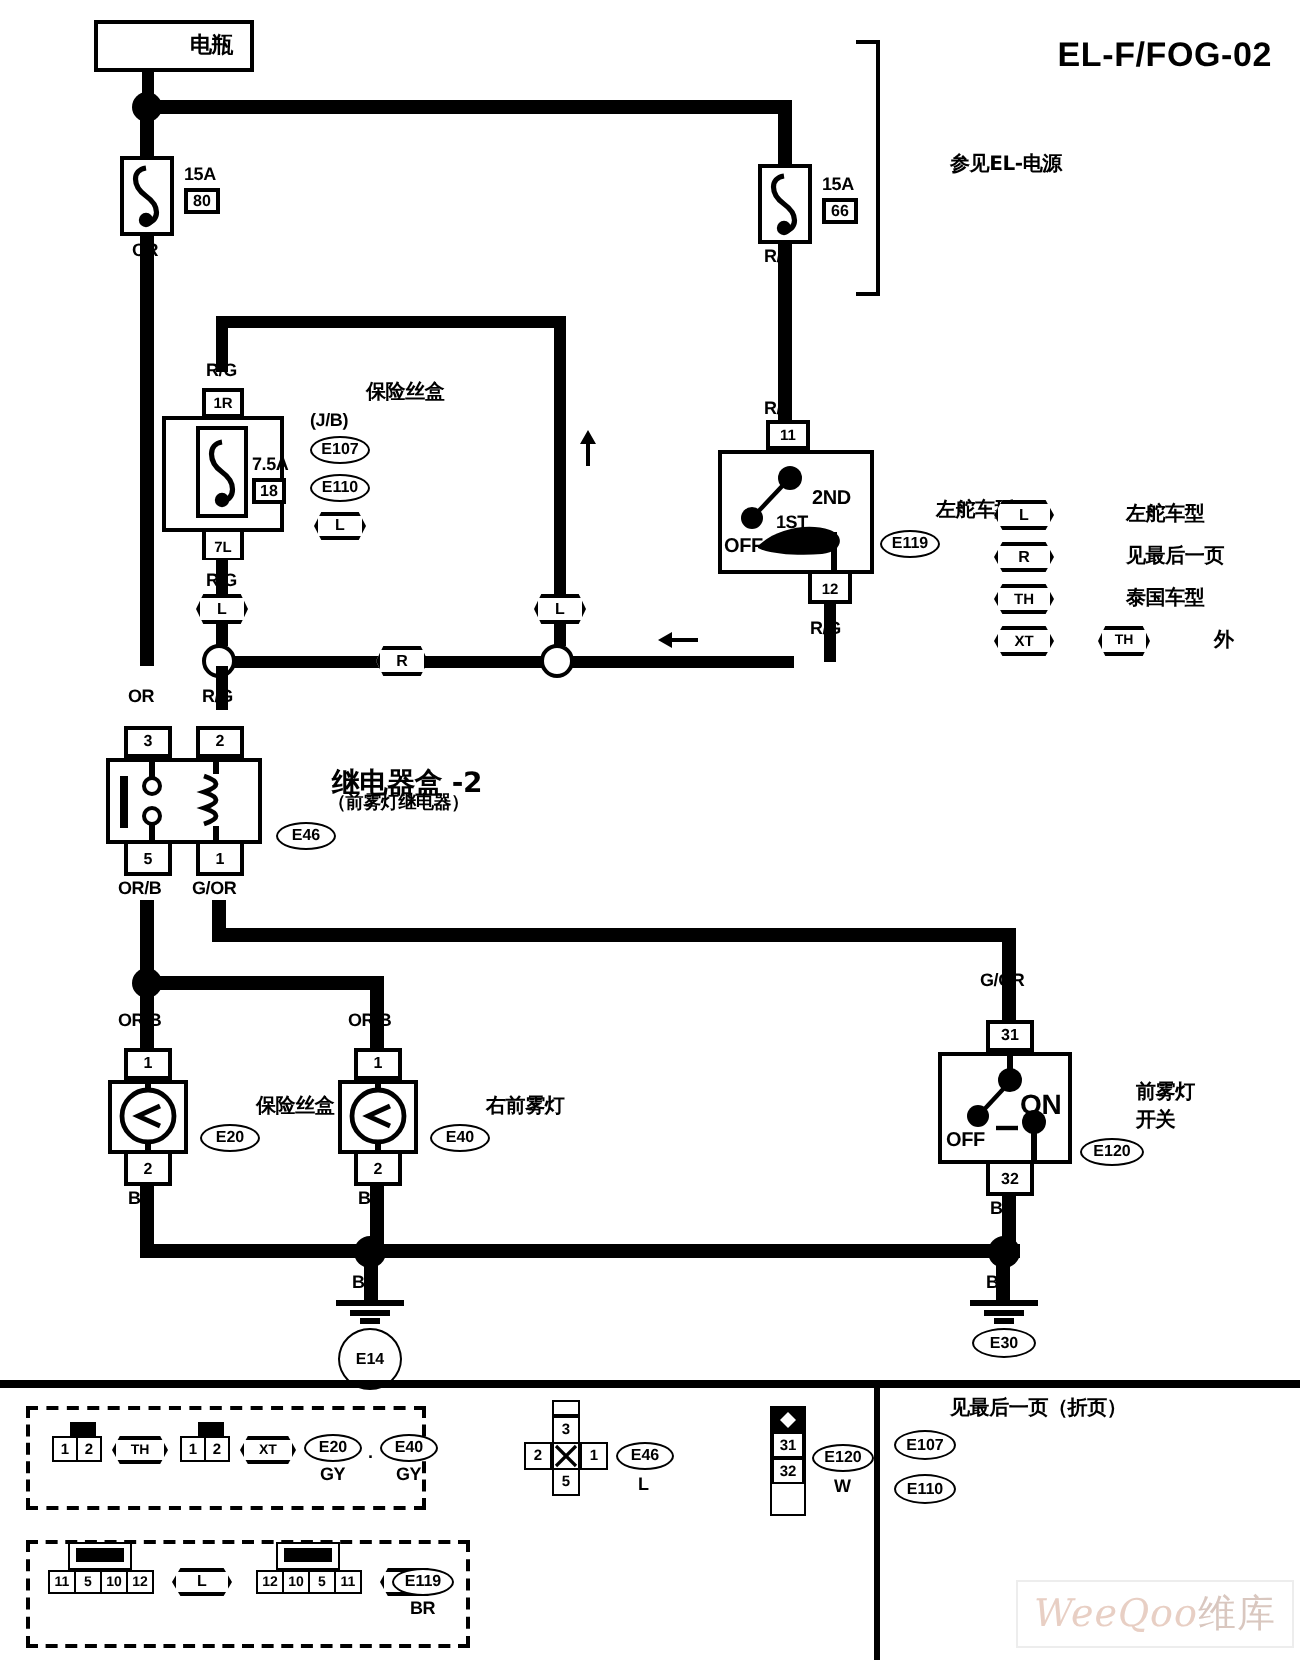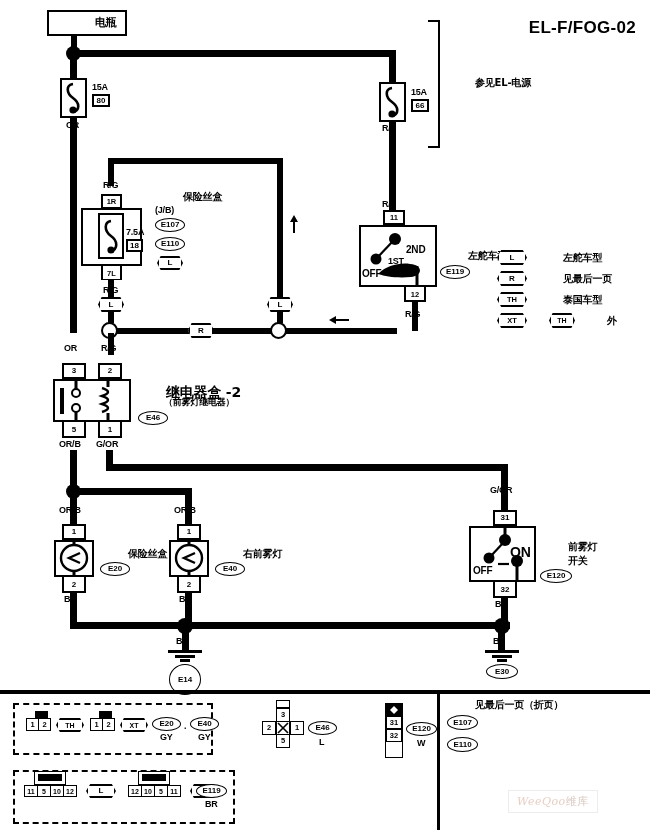--- a/index.html
+++ b/index.html
@@ -40,21 +40,21 @@
     border:2px solid #000;
     clip-path: polygon(14% 0, 86% 0, 100% 50%, 86% 100%, 14% 100%, 0 50%);
   }
   .dashbox { position:absolute; border:2px dashed #000; background:#fff; }
   .gndsym { position:absolute; }
   .gndsym i { position:absolute; background:#000; display:block; }
   .title { position:absolute; font-size:17px; font-weight:bold; letter-spacing:0.3px; }
   .sep { position:absolute; background:#000; }
   .watermark {
     position:absolute; font-family:"DejaVu Serif",serif; font-style:italic;
-    font-size:11px; color:#cfcfcf; letter-spacing:0.5px;
+    font-size:19px; color:#cfcfcf; letter-spacing:0.5px;
     border:1px solid #ededed; padding:3px 8px; background:#fff;
   }
   .watermark b { color:#e8cfc4; font-style:italic; font-weight:normal; }
   .watermark span { font-family:"DejaVu Sans",sans-serif; font-style:normal; color:#d9c7bf; }
   .fuse-s { position:absolute; }
   .brk { position:absolute; border:2px solid #000; border-left:none; }
 </style>
 </head>
 <body>
 

